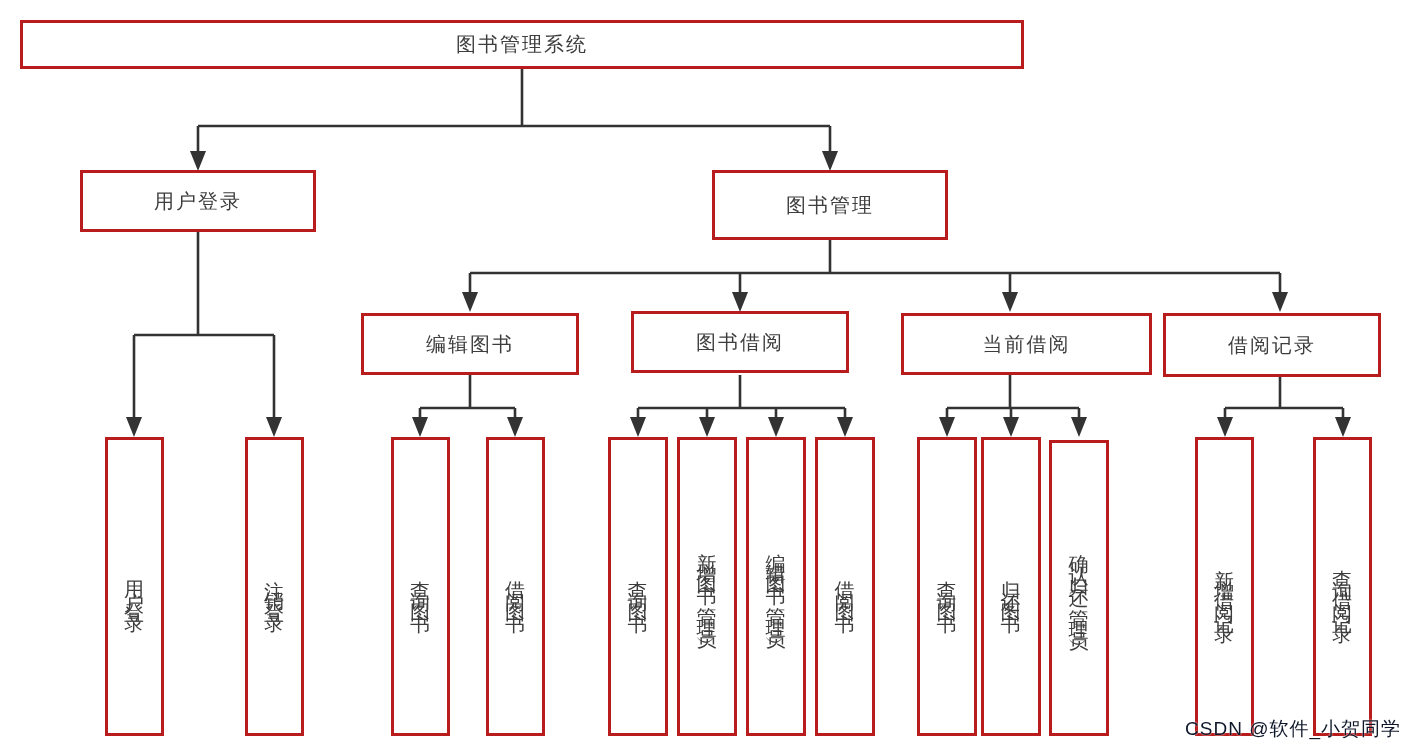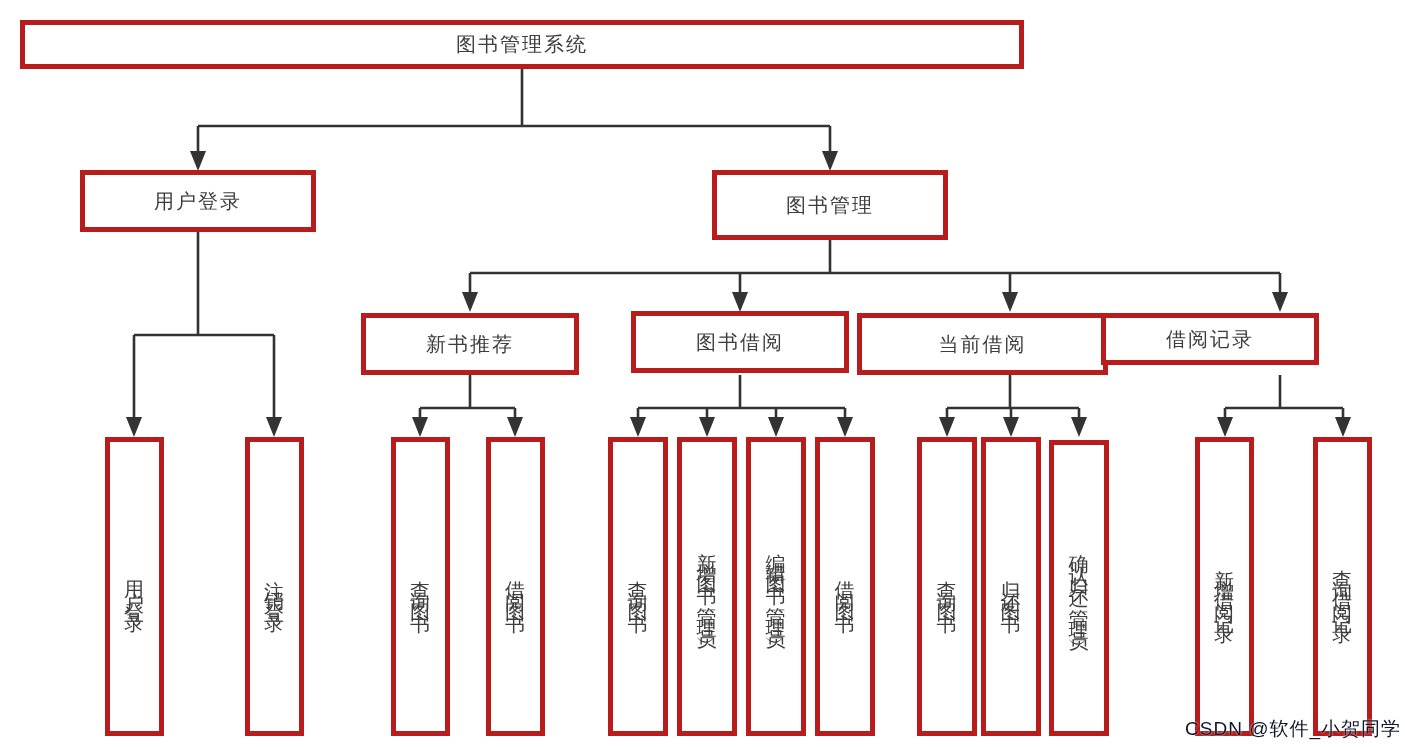--- a/index.html
+++ b/index.html
@@ -4,21 +4,21 @@
 <style>
   html,body{margin:0;padding:0;background:#ffffff;}
   .canvas{
     position:relative;width:1405px;height:747px;background:#ffffff;overflow:hidden;
     font-family:"Liberation Sans",sans-serif;color:#3d3d3d;
   }
   .wires{position:absolute;left:0;top:0;width:1405px;height:747px;}
   .wires path.ln{fill:none;stroke:#333333;stroke-width:2.6;}
   .wires path.ah{fill:#333333;stroke:none;}
   .box{
-    position:absolute;box-sizing:border-box;border:5px solid #b91c1c;background:#ffffff;
+    position:absolute;box-sizing:border-box;border:3px solid #b91c1c;background:#ffffff;
     display:flex;align-items:center;justify-content:center;
   }
   .lbl{font-size:20px;color:#3d3d3d;letter-spacing:2px;white-space:nowrap;}
   .v .lbl{
     writing-mode:vertical-rl;text-orientation:mixed;
     letter-spacing:11px;line-height:1;white-space:normal;
   }
   .watermark{
     position:absolute;top:716px;right:4px;font-size:19px;color:#0f172a;
     letter-spacing:1px;text-shadow:0 0 2px #ffffff;white-space:nowrap;
@@ -70,29 +70,29 @@
   </div>
 
   <div class="box h" style="left:80px;top:170px;width:236px;height:62px">
     <span class="lbl">用户登录</span>
   </div>
   <div class="box h" style="left:712px;top:170px;width:236px;height:70px">
     <span class="lbl">图书管理</span>
   </div>
 
   <div class="box h" style="left:361px;top:313px;width:218px;height:62px">
-    <span class="lbl">新书推荐</span>
+    <span class="lbl">编辑图书</span>
   </div>
   <div class="box h" style="left:631px;top:311px;width:218px;height:62px">
     <span class="lbl">图书借阅</span>
   </div>
-  <div class="box h" style="left:857px;top:313px;width:251px;height:62px">
+  <div class="box h" style="left:901px;top:313px;width:251px;height:62px">
     <span class="lbl">当前借阅</span>
   </div>
-  <div class="box h" style="left:1101px;top:313px;width:218px;height:52px">
+  <div class="box h" style="left:1163px;top:313px;width:218px;height:64px">
     <span class="lbl">借阅记录</span>
   </div>
 
   <div class="box v" style="left:105px;top:437px;width:59px;height:299px">
     <span class="lbl">用户登录</span>
   </div>
   <div class="box v" style="left:245px;top:437px;width:59px;height:299px">
     <span class="lbl">注销登录</span>
   </div>
 

